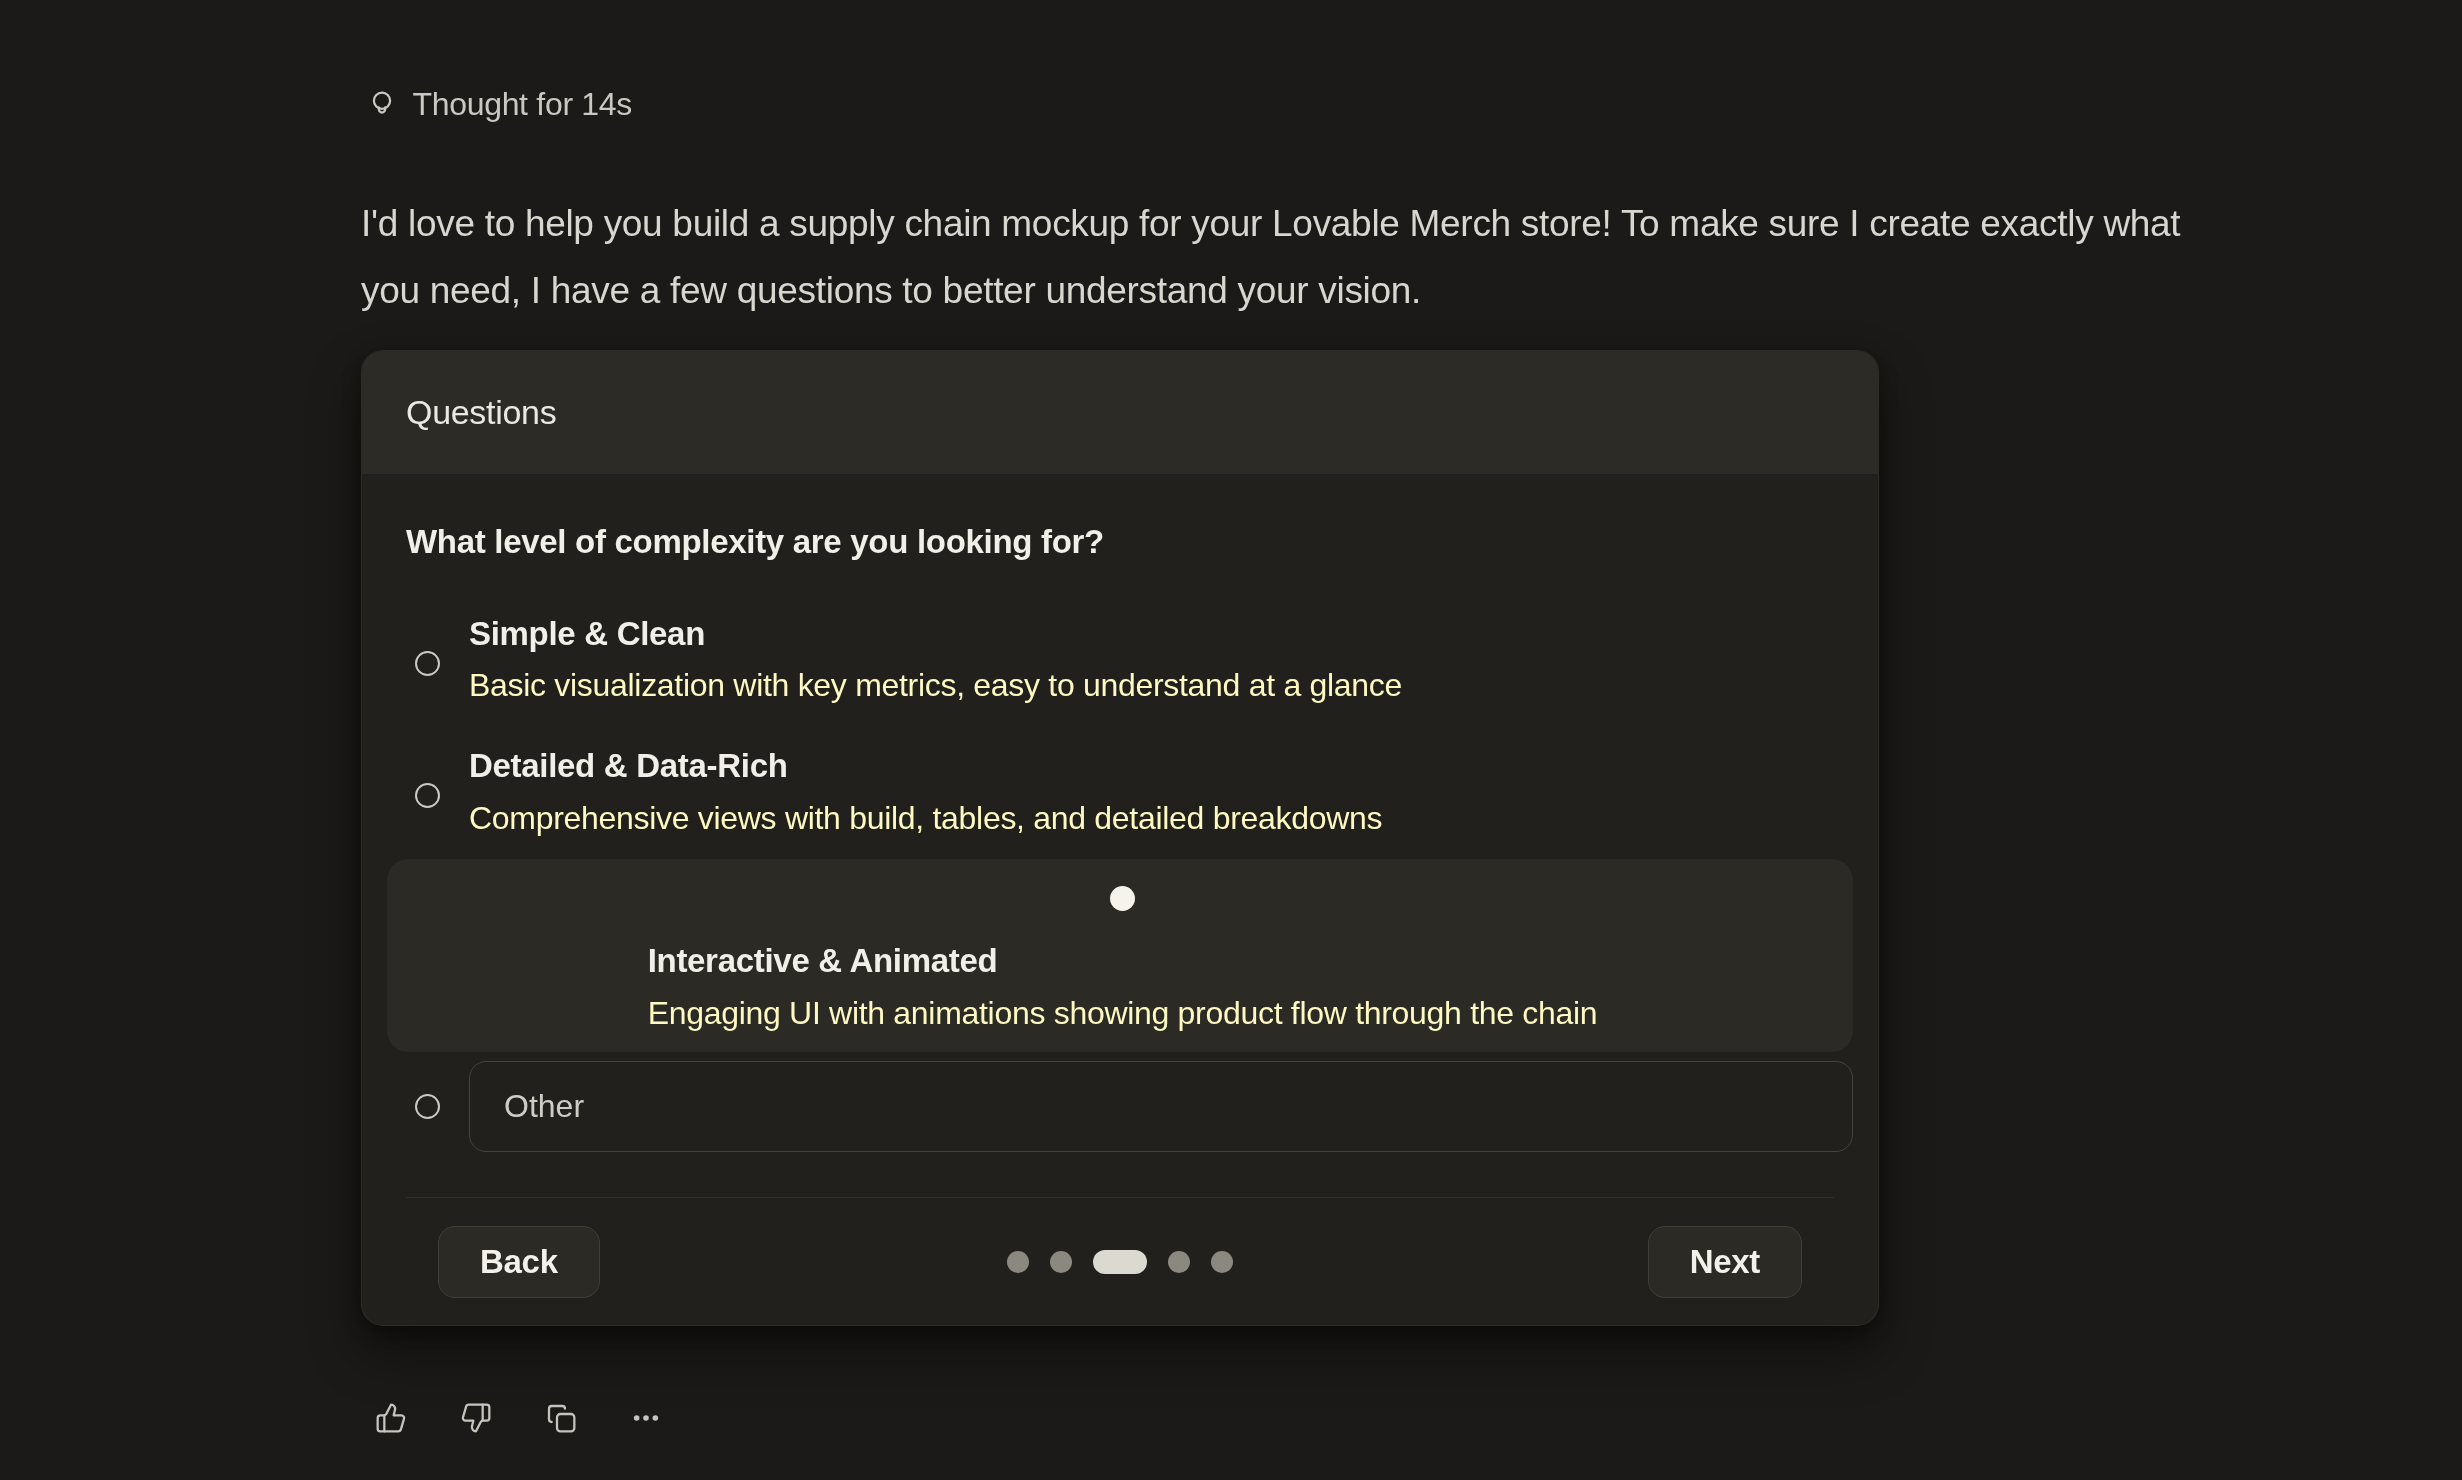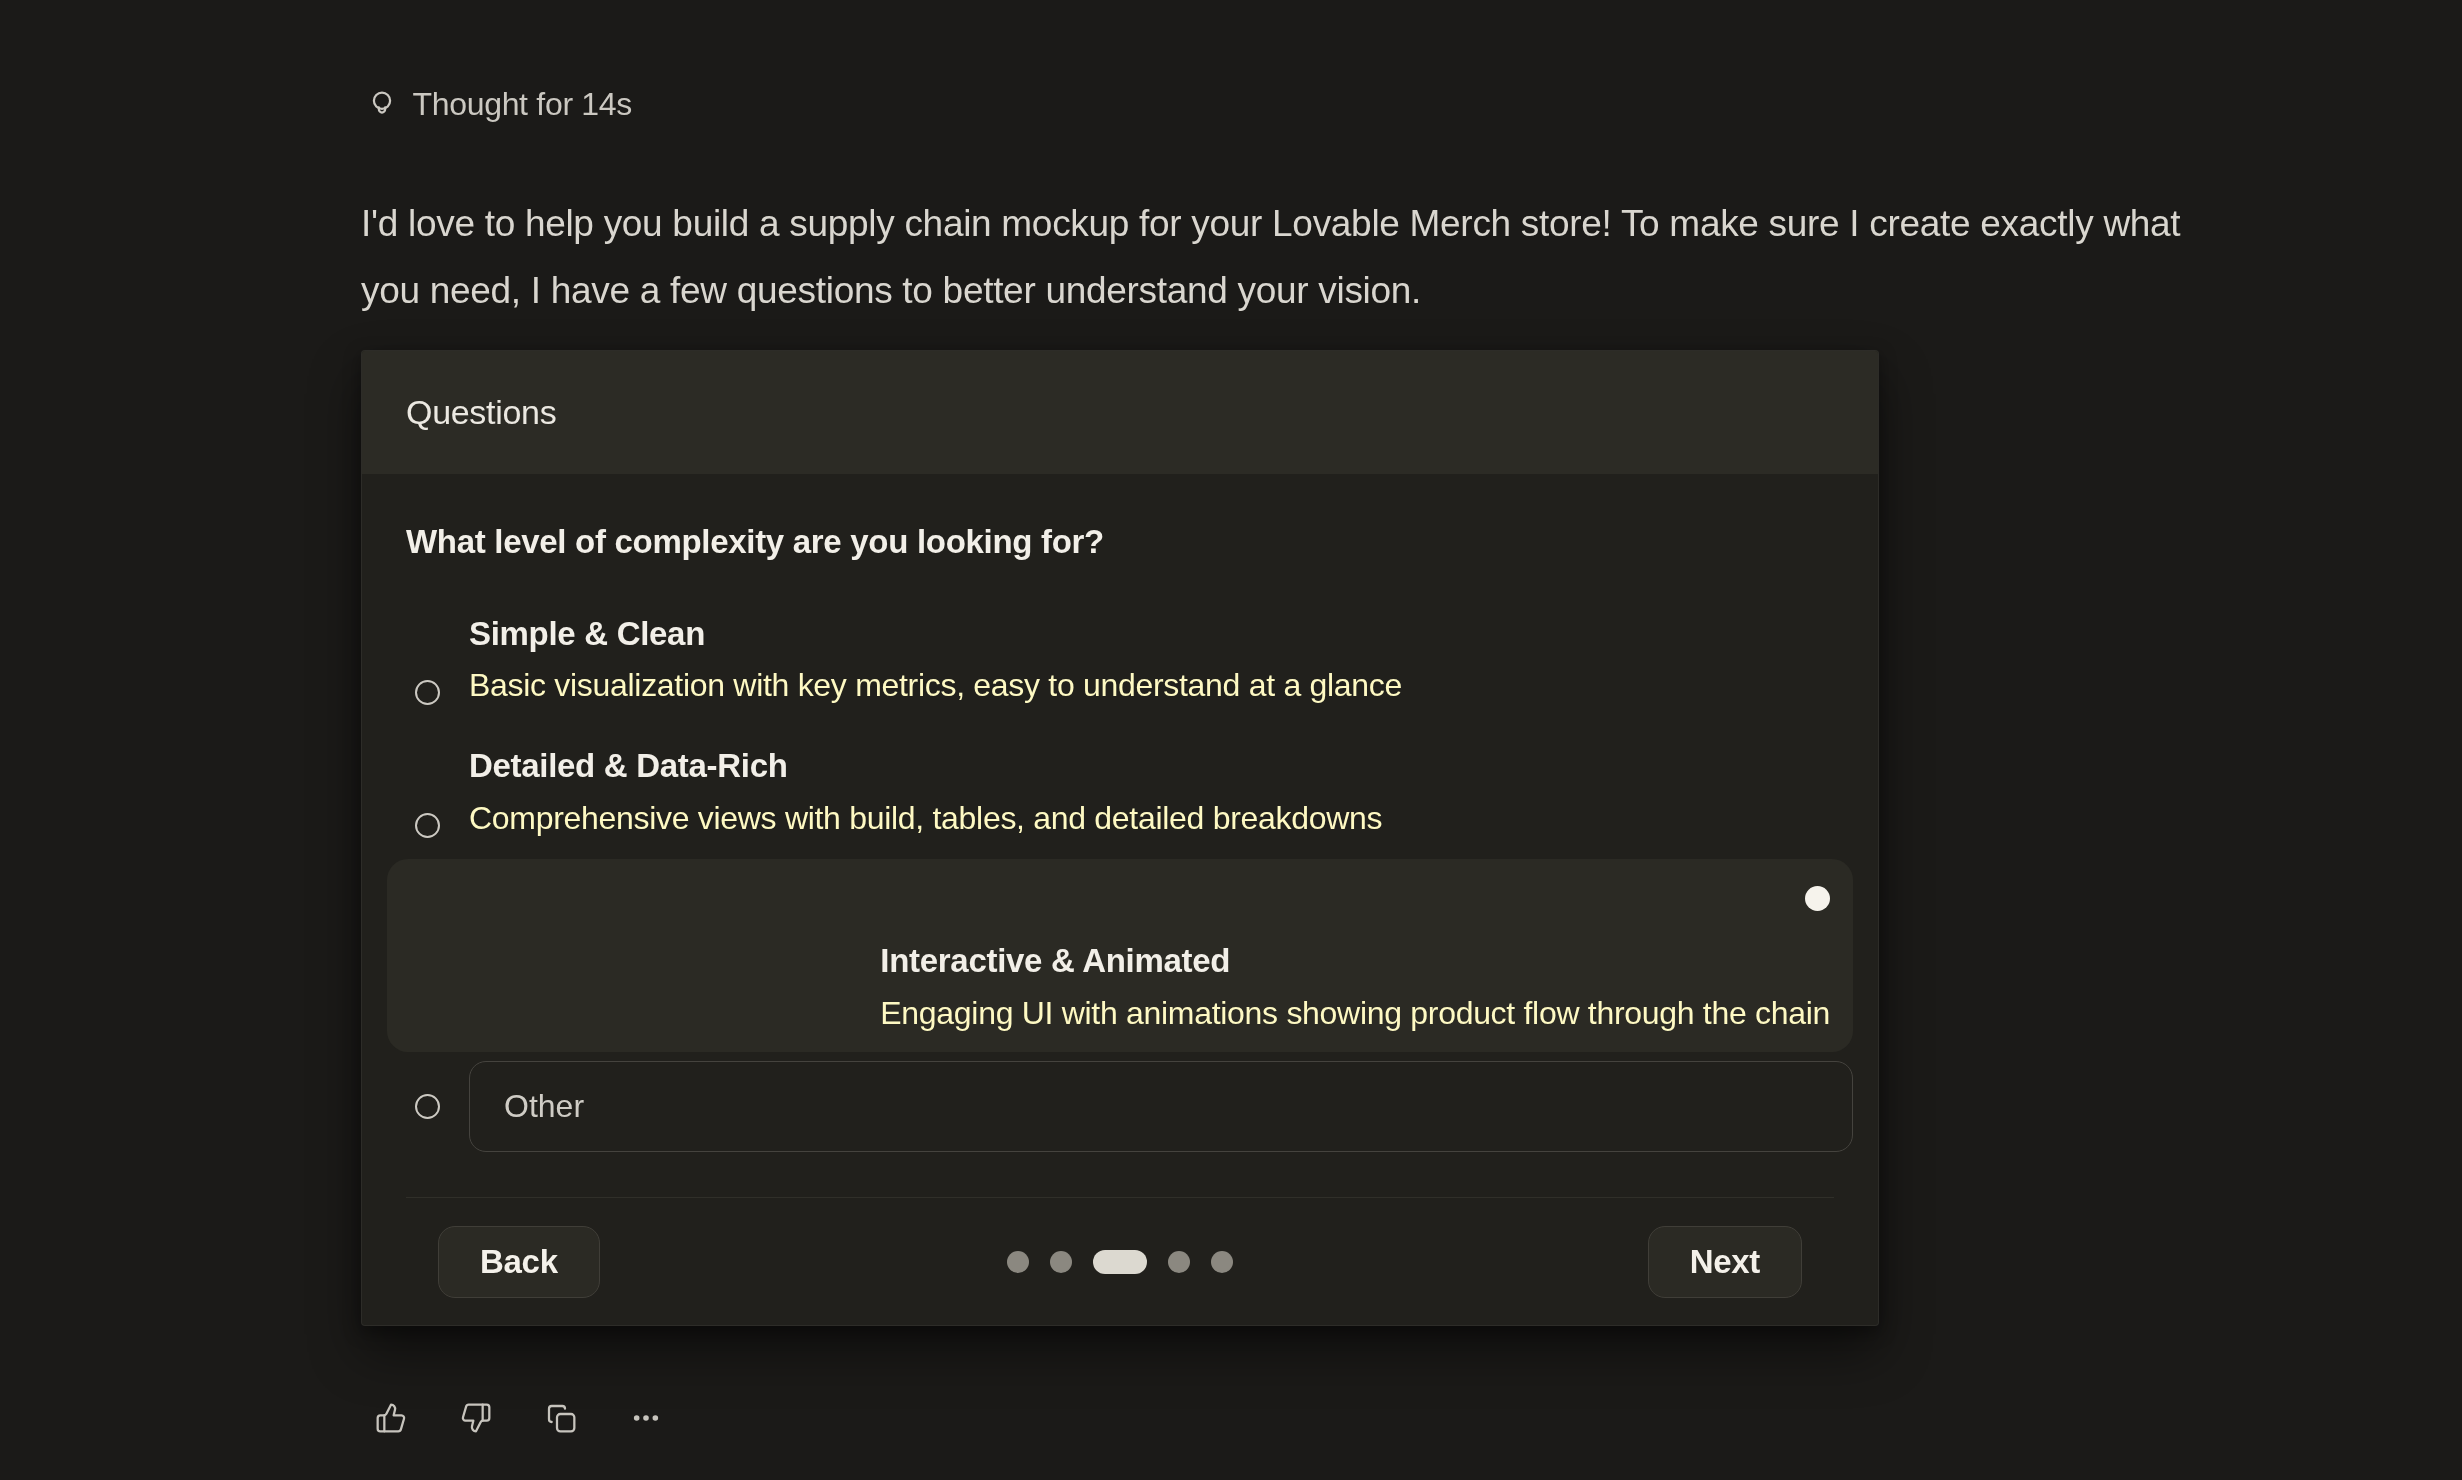--- a/index.html
+++ b/index.html
@@ -39,21 +39,21 @@
     line-height: 67px;
     color: #d9d6cf;
   }
 
   
   .card {
     margin-top: 26.4px;
     width: 1518px;
     background: #21201c;
     border: 1.1px solid rgba(255,255,255,0.055);
-    border-radius: 4px;
+    border-radius: 22px;
     box-shadow: 0 26px 52px rgba(0,0,0,0.45), 0 5.7px 17px rgba(0,0,0,0.35);
     overflow: hidden;
   }
   .card-header {
     background: #2c2b25;
     height: 123px;
     display: flex;
     align-items: center;
     padding: 0 44px;
     font-size: 34px;
@@ -65,21 +65,21 @@
   .question {
     font-size: 33px;
     line-height: 41px;
     font-weight: 700;
     color: #f2efe8;
     margin: 0 0 31px 0;
   }
 
   .option-row {
     display: flex;
-    align-items: flex-end;
+    align-items: center;
     gap: 29px;
     margin: 0 -19px 1.1px;
     padding: 19.5px 23px 19.5px 28px;
     border-radius: 21px;
     cursor: pointer;
   }
   .option-row.selected { background: #2b2a24; flex-direction: column; }
 
   .radio {
     flex: none;

